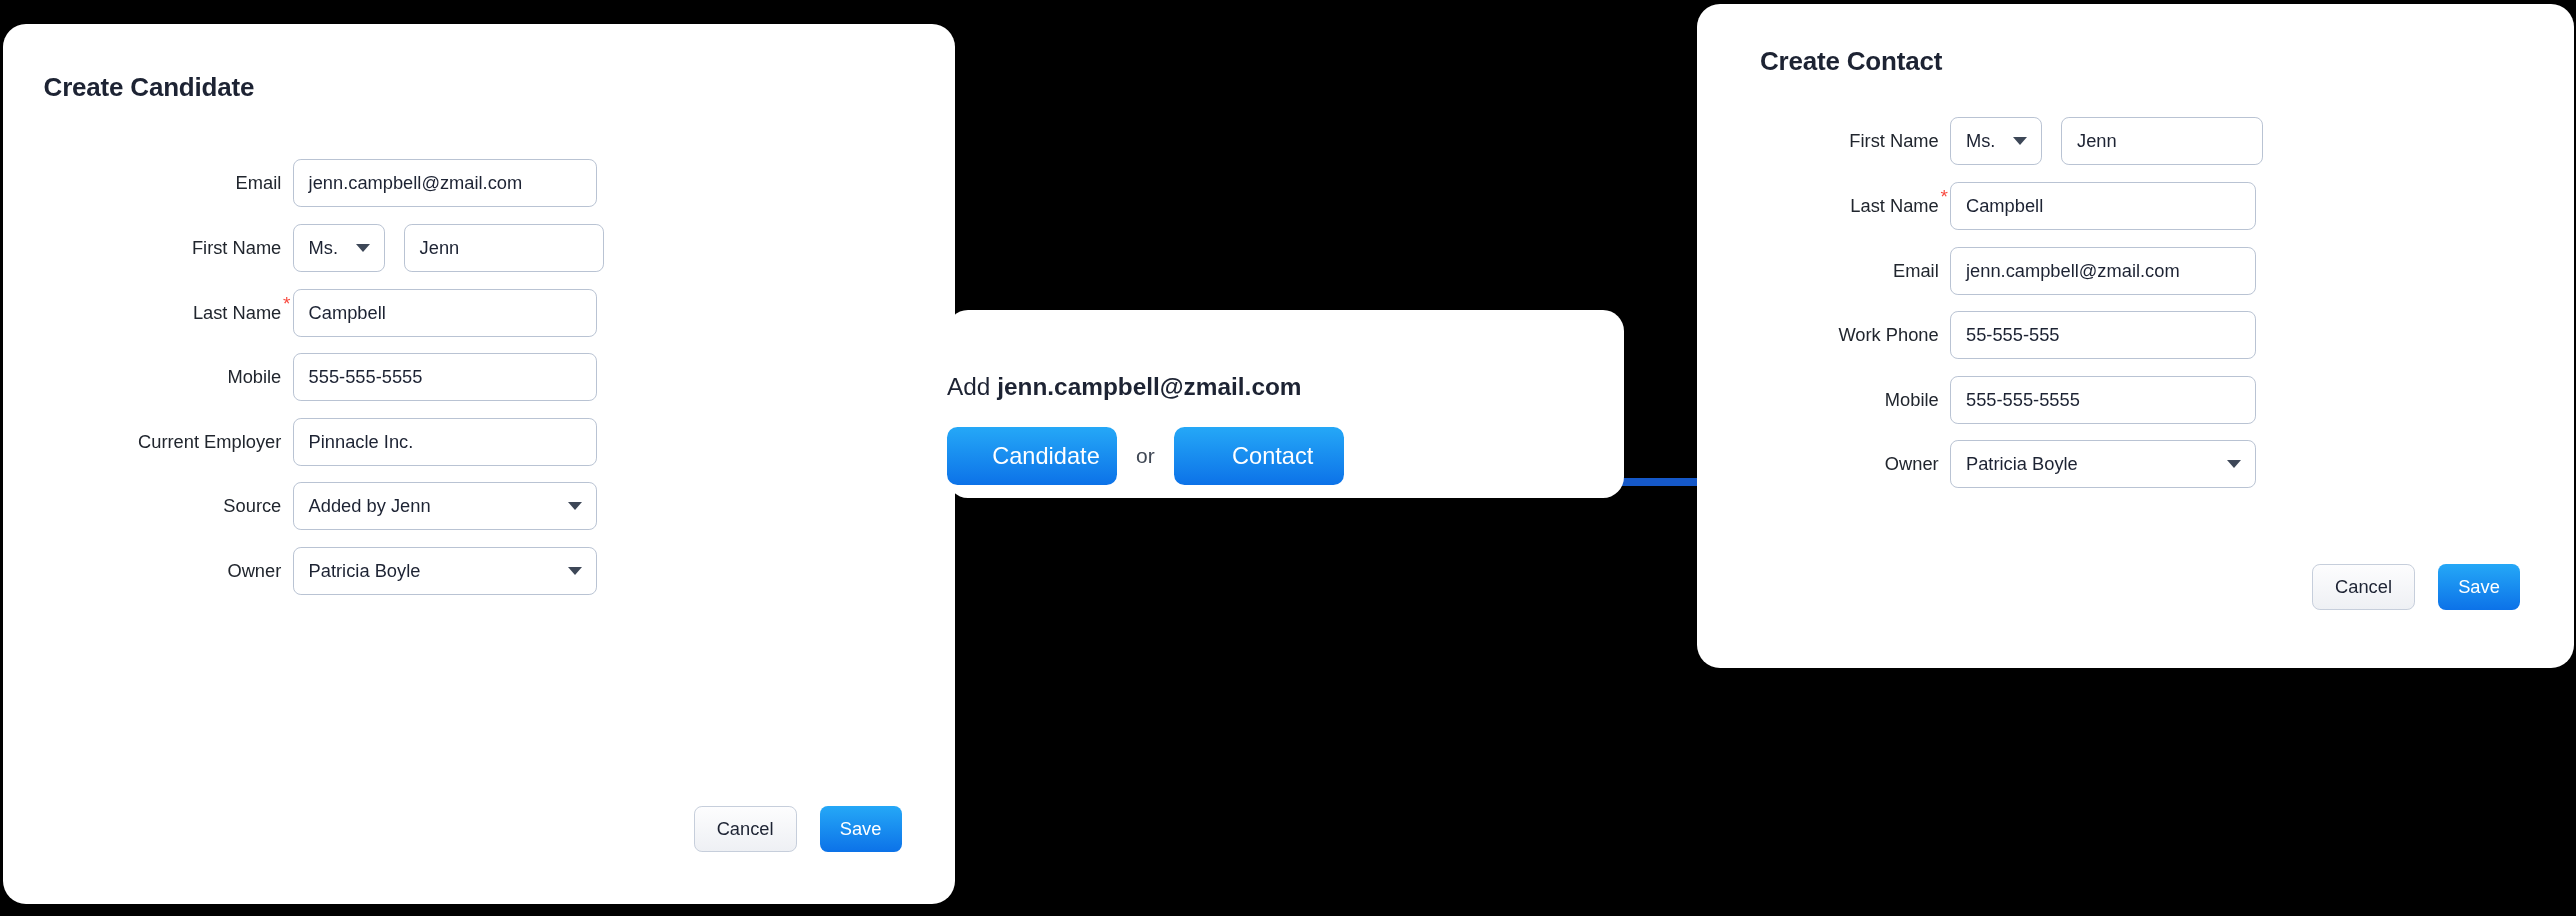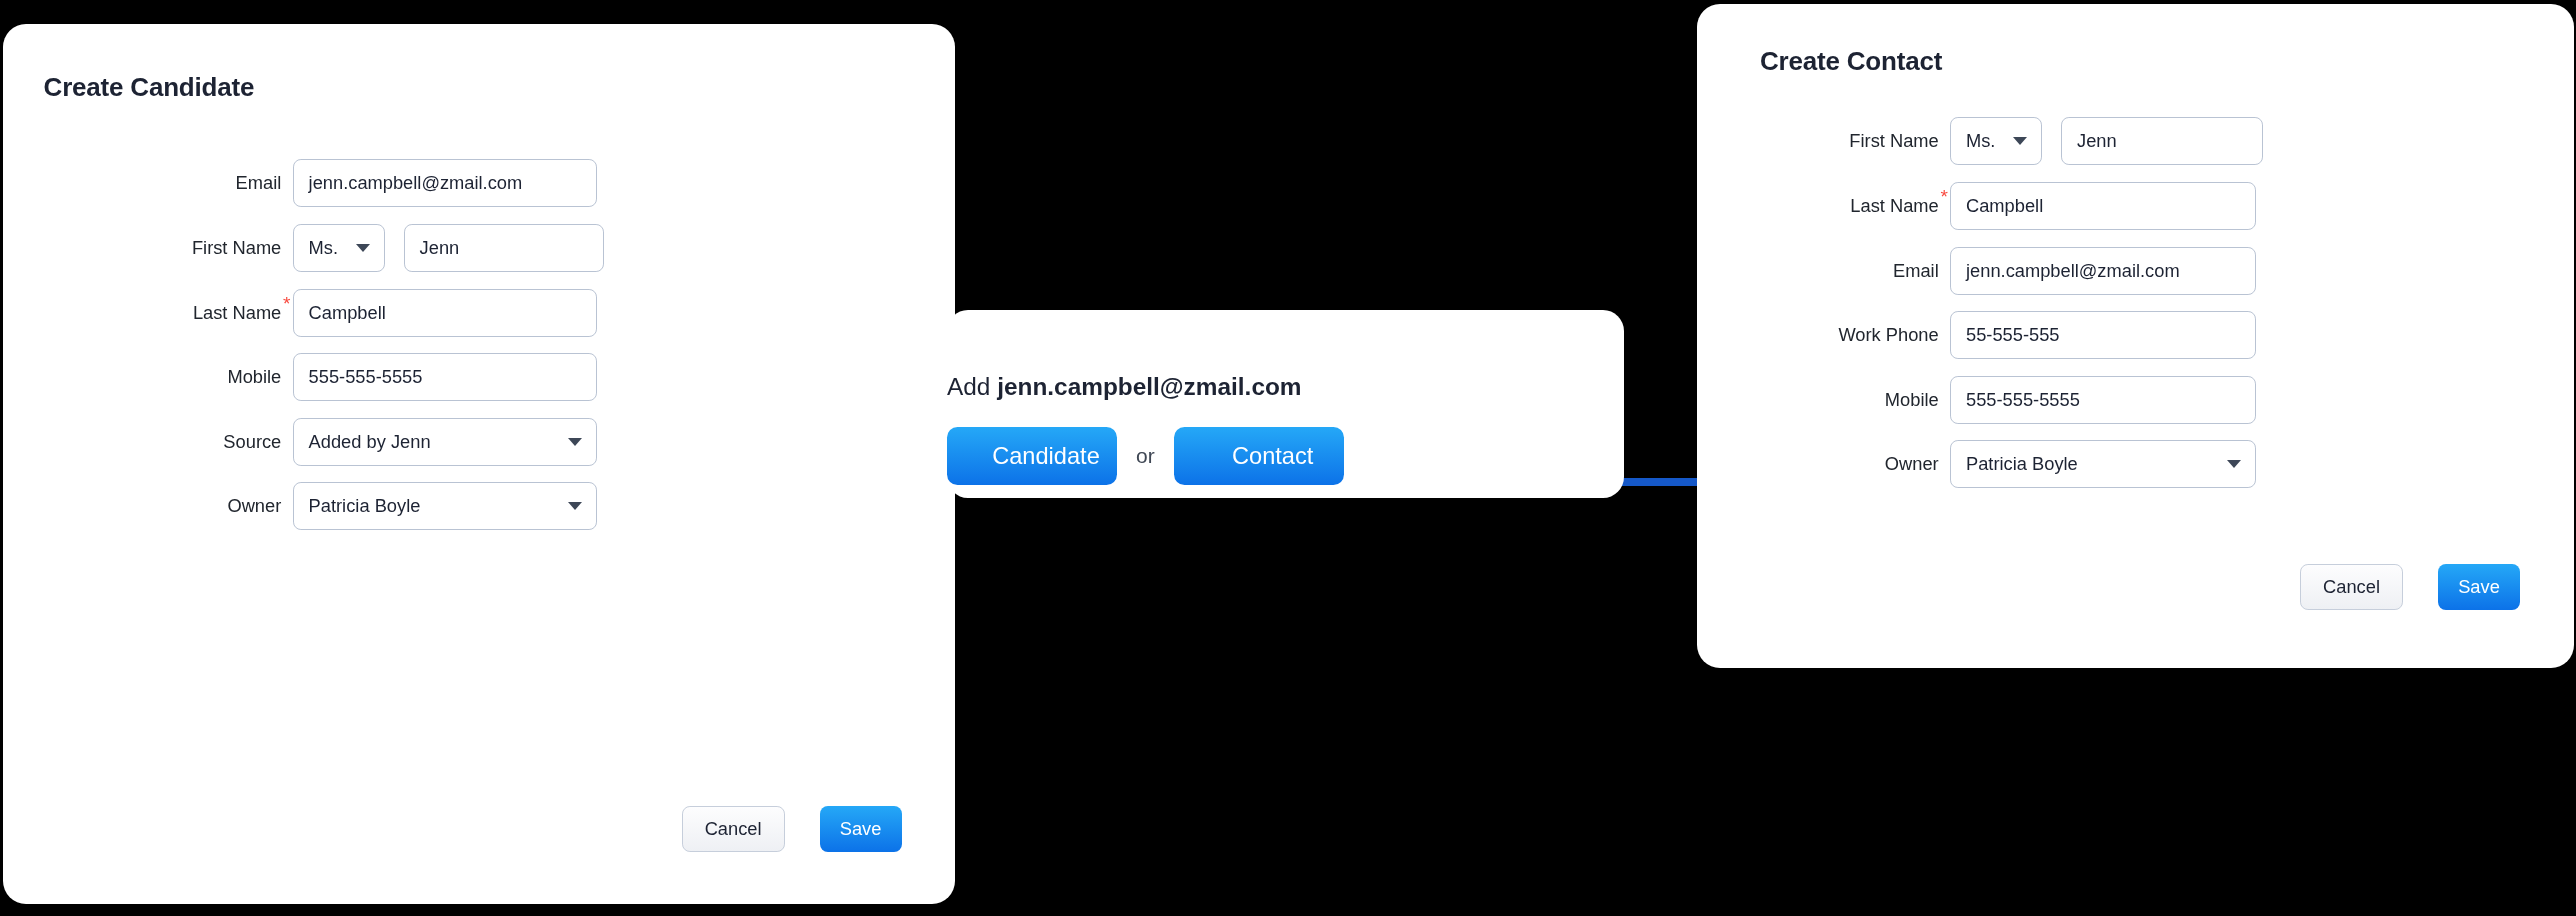--- a/index.html
+++ b/index.html
@@ -129,21 +129,21 @@
     right: 15.7px;
     top: 50%;
     transform: translateY(-50%);
     width: 20px; height: 20px;
   }
 
   
   .footer {
     position: absolute;
     display: flex;
-    gap: 35px;
+    gap: 23px;
     align-items: center;
   }
   .card-left .footer  { right: 53px; bottom: 52px; }
   .card-right .footer { right: 54px; bottom: 58px; }
 
   .btn {
     font-size: 18.3px;
     border-radius: 7.9px;
     display: flex;
     align-items: center;
@@ -251,20 +251,28 @@
             <div class="input w-full-l">
               <span>Campbell</span>
             </div>
           </div>
         </div>
         <div class="row">
           <div class="label"><span>Mobile</span></div>
           <div class="fields">
             <div class="input w-full-l">
               <span>555-555-5555</span>
+            </div>
+          </div>
+        </div>
+        <div class="row">
+          <div class="label"><span>Current Employer</span></div>
+          <div class="fields">
+            <div class="input w-full-l">
+              <span>Pinnacle Inc.</span>
             </div>
           </div>
         </div>
         <div class="row">
           <div class="label"><span>Source</span></div>
           <div class="fields">
             <div class="input w-full-l select">
               <span>Added by Jenn</span>
               <span class="caret"></span>
             </div>

